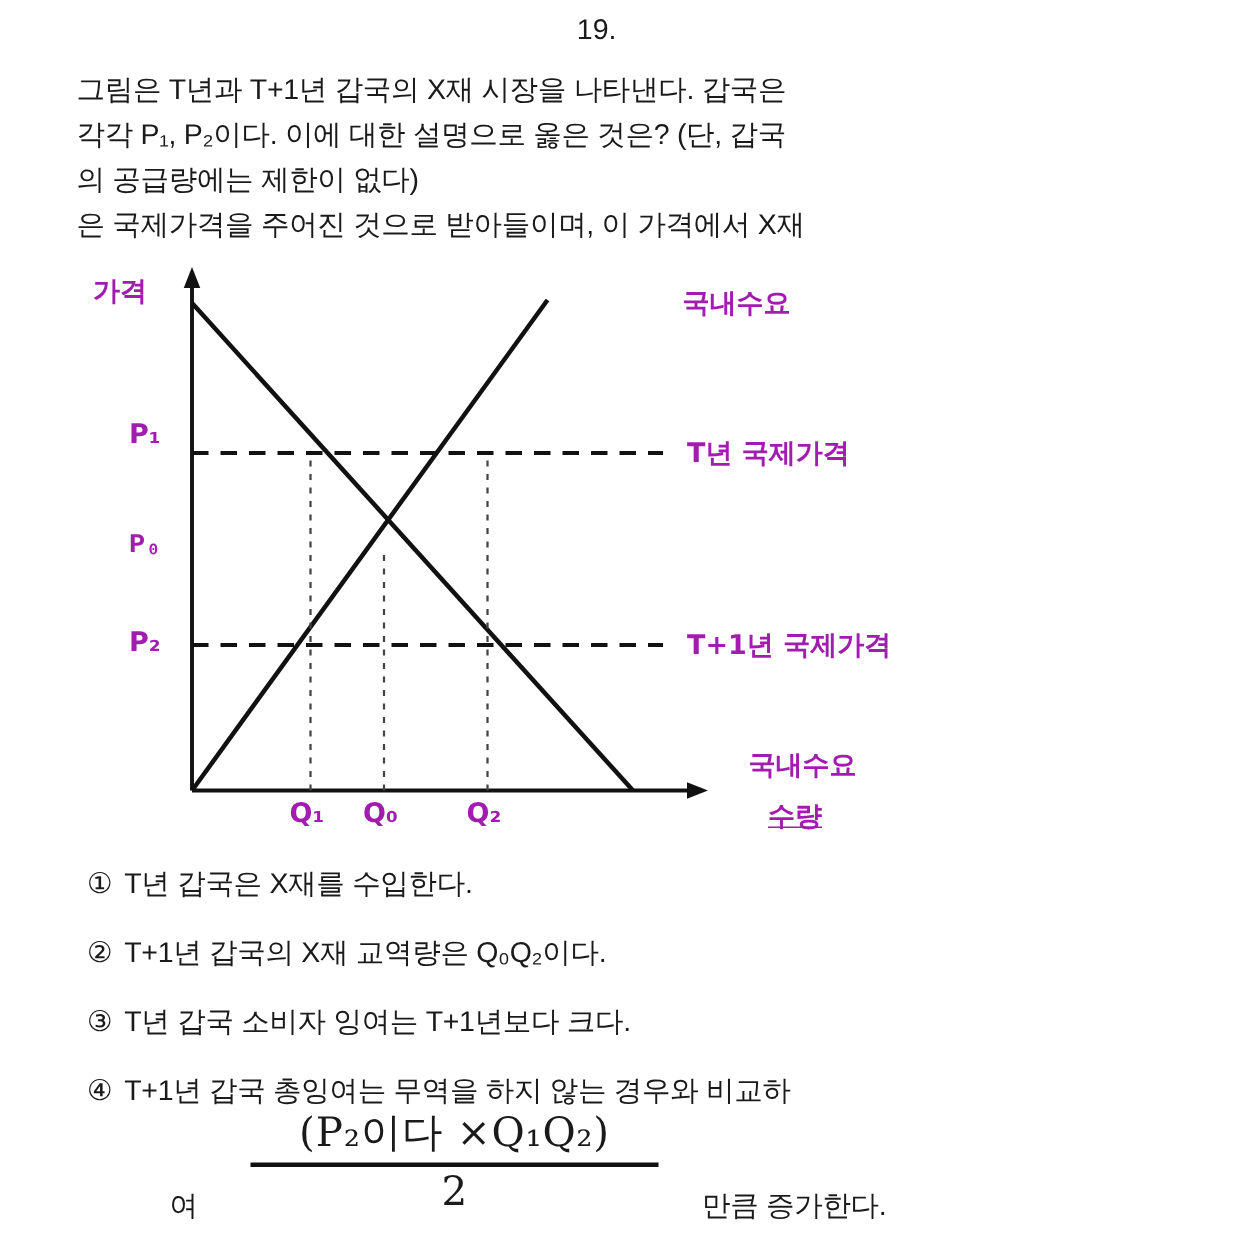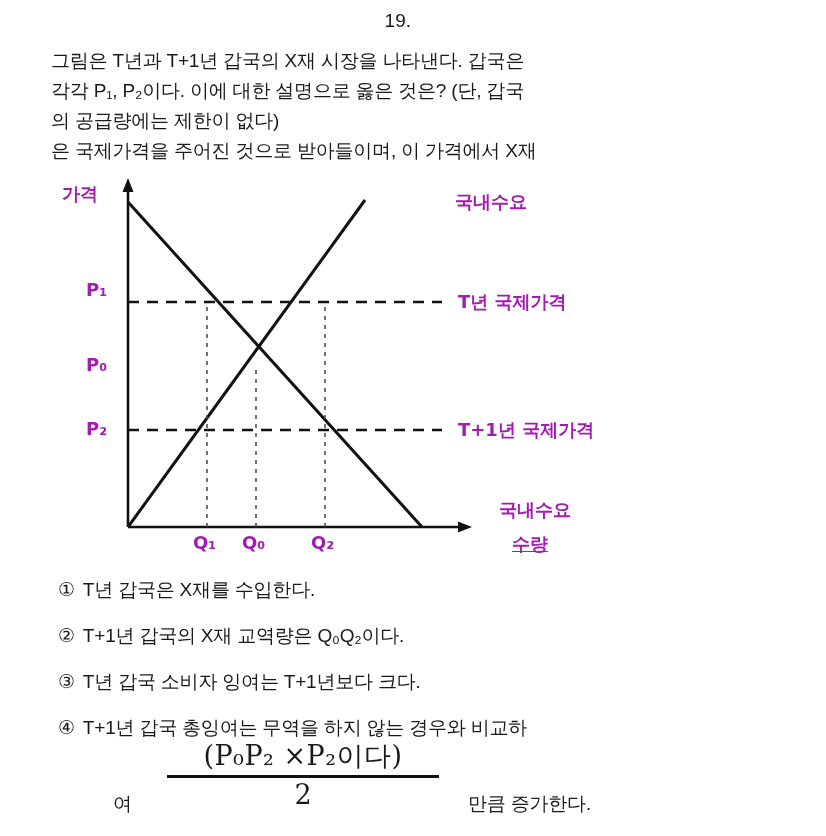--- a/index.html
+++ b/index.html
@@ -164,39 +164,39 @@
     <line x1="265" y1="355" x2="265" y2="130" stroke="#444" stroke-width="1.5" stroke-dasharray="4,5"></line>
   </svg>
 
   <div class="fig-label" style="left:2px; top:10px;">가격</div>
   <div class="fig-label" style="left:452px; top:360px;text-decoration:underline;">수량</div>
 
   <div class="fig-label" style="left:395px; top:18px;">국내수요</div>
   <div class="fig-label" style="left:395px; top:326px;margin-left:44px;">국내수요</div>
 
   <div class="fig-label" style="left:26px; top:107px;">P₁</div>
-  <div class="fig-label" style="left:26px; top:182px;">P₀</div>
+  <div class="fig-label" style="left:26px; top:182px;font-family:Liberation Mono, monospace;">P₀</div>
   <div class="fig-label" style="left:26px; top:246px;">P₂</div>
 
   <div class="fig-label" style="left:133px; top:360px;">Q₁</div>
   <div class="fig-label" style="left:182px; top:360px;">Q₀</div>
   <div class="fig-label" style="left:251px; top:360px;">Q₂</div>
 
   <div class="fig-label" style="left:398px; top:118px;">T년 국제가격</div>
   <div class="fig-label" style="left:398px; top:246px;">T+1년 국제가격</div>
 </div>
 
 <div class="choices">
   <div class="choice"><span class="marker">①</span><span>T년 갑국은 X재를 수입한다.</span></div>
   <div class="choice"><span class="marker">②</span><span>T+1년 갑국의 X재 교역량은 Q₀Q₂이다.</span></div>
   <div class="choice"><span class="marker">③</span><span>T년 갑국 소비자 잉여는 T+1년보다 크다.</span></div>
   <div class="choice"><span class="marker">④</span><span>T+1년 갑국 총잉여는 무역을 하지 않는 경우와 비교하</span></div>
 </div>
 
 <div class="choice4-cont">
   <div class="cont-word">여</div>
   <div class="frac">
-    <div class="num">(P₀P₂ ×P₂이다)</div>
+    <div class="num">(P₂이다 ×Q₁Q₂)</div>
     <div class="bar"></div>
     <div class="den">2</div>
   </div>
   <div class="tail-word">만큼 증가한다.</div>
 </div>
 
 </body></html>

